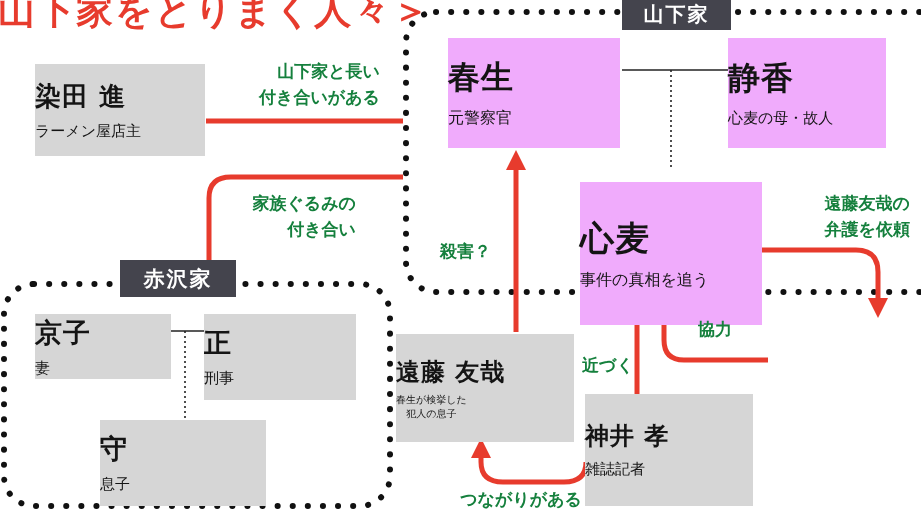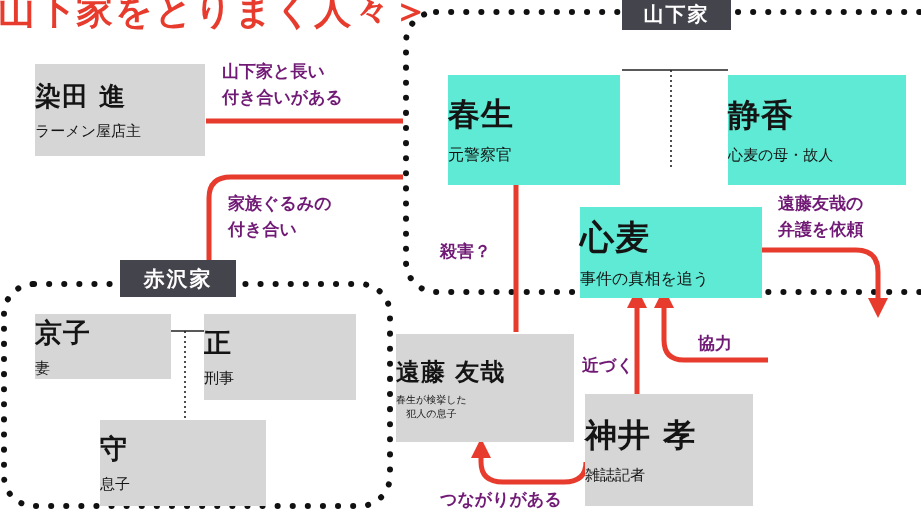--- a/index.html
+++ b/index.html
@@ -4,23 +4,23 @@
 <style>
   * { margin:0; padding:0; box-sizing:border-box; }
   html,body { background:#fff; }
   body { font-family:"DejaVu Sans","Liberation Sans",sans-serif; }
   .canvas { position:relative; width:921px; height:518px; overflow:hidden; background:#ffffff; }
   svg.overlay { position:absolute; left:0; top:0; width:921px; height:518px; }
   .person { position:absolute; display:flex; flex-direction:column; align-items:flex-start; justify-content:center; gap:7px; color:#141414; }
   .person .name { font-weight:600; letter-spacing:1px; }
   .person .role { font-size:15px; white-space:pre-line; text-align:center; line-height:1.4; }
   .gray { background:#d6d6d6; }
-  .cyan { background:#5eead4;margin-top:37px; }
+  .cyan { background:#f0abfc; }
   .badge { position:absolute; background:#44444d; color:#ffffff; font-weight:700; display:flex; align-items:center; justify-content:center; letter-spacing:2px; }
-  .anno { position:absolute; color:#701a75; font-weight:700; font-size:17px; line-height:1.55; white-space:pre-line; text-align:left; }
+  .anno { position:absolute; color:#15803d; font-weight:700; font-size:17px; line-height:1.55; white-space:pre-line; text-align:right; }
   .title { position:absolute; left:-2px; top:-14px; color:#e73b2d; font-weight:800; font-size:37px; letter-spacing:2px; white-space:nowrap; }
 </style>
 </head>
 <body>
 
 <div class="canvas">
 
   <svg class="overlay" viewBox="0 0 921 518">
 
     <rect x="406" y="12" width="575" height="280" rx="30" fill="none" stroke="#111" stroke-width="6" stroke-dasharray="0.1 15" stroke-linecap="round"></rect>
@@ -62,26 +62,26 @@
   <div class="person gray" style="left:35px;top:64px;width:170px;height:92px">
     <div class="name" style="font-size:26px">染田 進</div>
     <div class="role">ラーメン屋店主</div>
   </div>
 
   <div class="person cyan" style="left:448px;top:38px;width:172px;height:110px">
     <div class="name" style="font-size:32px">春生</div>
     <div class="role" style="font-size:16px">元警察官</div>
   </div>
 
-  <div class="person cyan" style="left:728px;top:38px;width:178px;height:110px">
+  <div class="person cyan" style="left:728px;top:38px;width:158px;height:110px">
     <div class="name" style="font-size:32px">静香</div>
     <div class="role">心麦の母・故人</div>
   </div>
 
-  <div class="person cyan" style="left:580px;top:170px;width:182px;height:91px">
+  <div class="person cyan" style="left:580px;top:182px;width:182px;height:143px">
     <div class="name" style="font-size:34px">心麦</div>
     <div class="role" style="font-size:16px">事件の真相を追う</div>
   </div>
 
   <div class="person gray" style="left:35px;top:314px;width:136px;height:65px">
     <div class="name" style="font-size:27px">京子</div>
     <div class="role">妻</div>
   </div>
 
   <div class="person gray" style="left:204px;top:314px;width:152px;height:86px">
@@ -94,31 +94,31 @@
     <div class="role">息子</div>
   </div>
 
   <div class="person gray" style="left:396px;top:334px;width:178px;height:108px;gap:5px">
     <div class="name" style="font-size:24px">遠藤 友哉</div>
     <div class="role" style="font-size:10px">春生が検挙した
 犯人の息子</div>
   </div>
 
   <div class="person gray" style="left:585px;top:394px;width:168px;height:112px">
-    <div class="name" style="font-size:32px">神井 孝</div>
+    <div class="name" style="font-size:24px">神井 孝</div>
     <div class="role">雑誌記者</div>
   </div>
 
 
   <div class="anno" style="left:222px;top:58px;width:158px">山下家と長い
 付き合いがある</div>
   <div class="anno" style="left:228px;top:190px;width:128px">家族ぐるみの
 付き合い</div>
   <div class="anno" style="left:440px;top:238px">殺害？</div>
   <div class="anno" style="left:778px;top:190px;width:132px">遠藤友哉の
 弁護を依頼</div>
   <div class="anno" style="left:582px;top:352px">近づく</div>
-  <div class="anno" style="left:698px;top:330px">協力</div>
+  <div class="anno" style="left:698px;top:316px">協力</div>
   <div class="anno" style="left:440px;top:486px;width:142px">つながりがある</div>
 
   <div class="title">山下家をとりまく人々＞</div>
 
 </div>
 
 </body></html>

